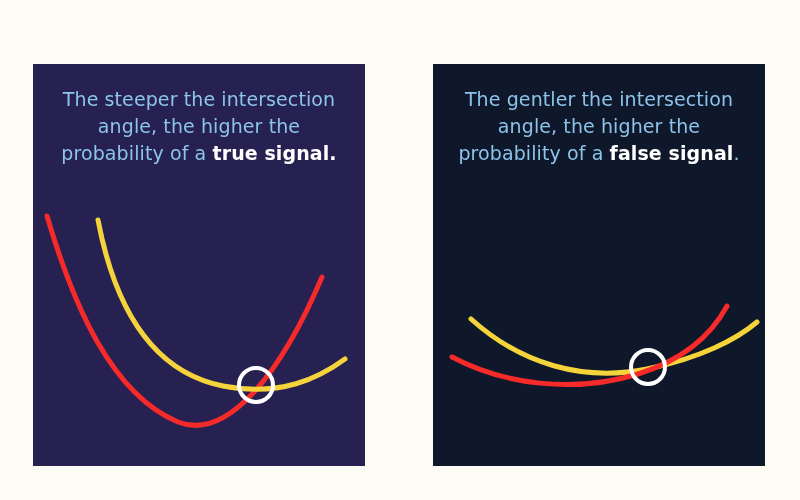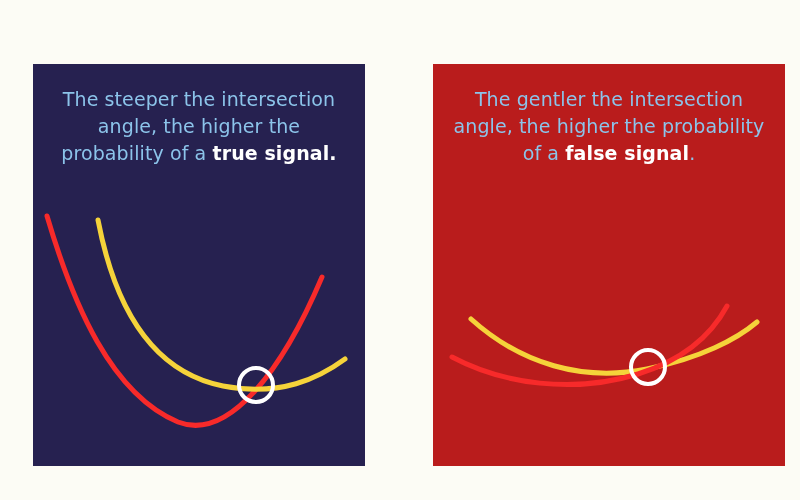--- a/index.html
+++ b/index.html
@@ -66,21 +66,21 @@
     <svg class="plot" viewBox="0 0 332 402">
       <path id="l-red" fill="none" stroke-linecap="round" d="M 14 152 C 40 240 78 330 145 358 C 196 378 250 305 289 213" stroke="#f72a2a" stroke-width="5"></path>
       <path id="l-yellow" fill="none" stroke-linecap="round" d="M 65 156 C 82 245 120 308 190 322 C 248 333 286 314 312 295" stroke="#f5d33a" stroke-width="5"></path>
       <circle id="l-marker" fill="none" cx="223" cy="321" r="17" stroke="#ffffff" stroke-width="4"></circle>
     </svg>
     <div class="caption" style="color: rgb(140, 196, 234);">
       <span>The steeper the intersection angle, the higher the probability of a </span><span class="em" style="color: rgb(255, 255, 255);">true signal.</span><span></span>
     </div>
   </div>
 
-  <div class="panel" id="panel-right" style="background: #b91c1c; padding-left: 20px;">
+  <div class="panel" id="panel-right" style="background: #0f172a;">
     <svg class="plot" viewBox="0 0 332 402">
       <path id="r-yellow" fill="none" stroke-linecap="round" d="M 38 255 C 88 300 150 318 214 305 C 268 294 304 275 324 258" stroke="#f5d33a" stroke-width="5"></path>
       <path id="r-red" fill="none" stroke-linecap="round" d="M 19 293 C 70 320 140 330 205 310 C 253 295 280 268 294 242" stroke="#f72a2a" stroke-width="5"></path>
       <circle id="r-marker" fill="none" cx="215" cy="303" r="17" stroke="#ffffff" stroke-width="4"></circle>
     </svg>
     <div class="caption" style="color: rgb(140, 196, 234);">
       <span>The gentler the intersection angle, the higher the probability of a </span><span class="em" style="color: rgb(255, 255, 255);">false signal</span><span>.</span>
     </div>
   </div>
 

